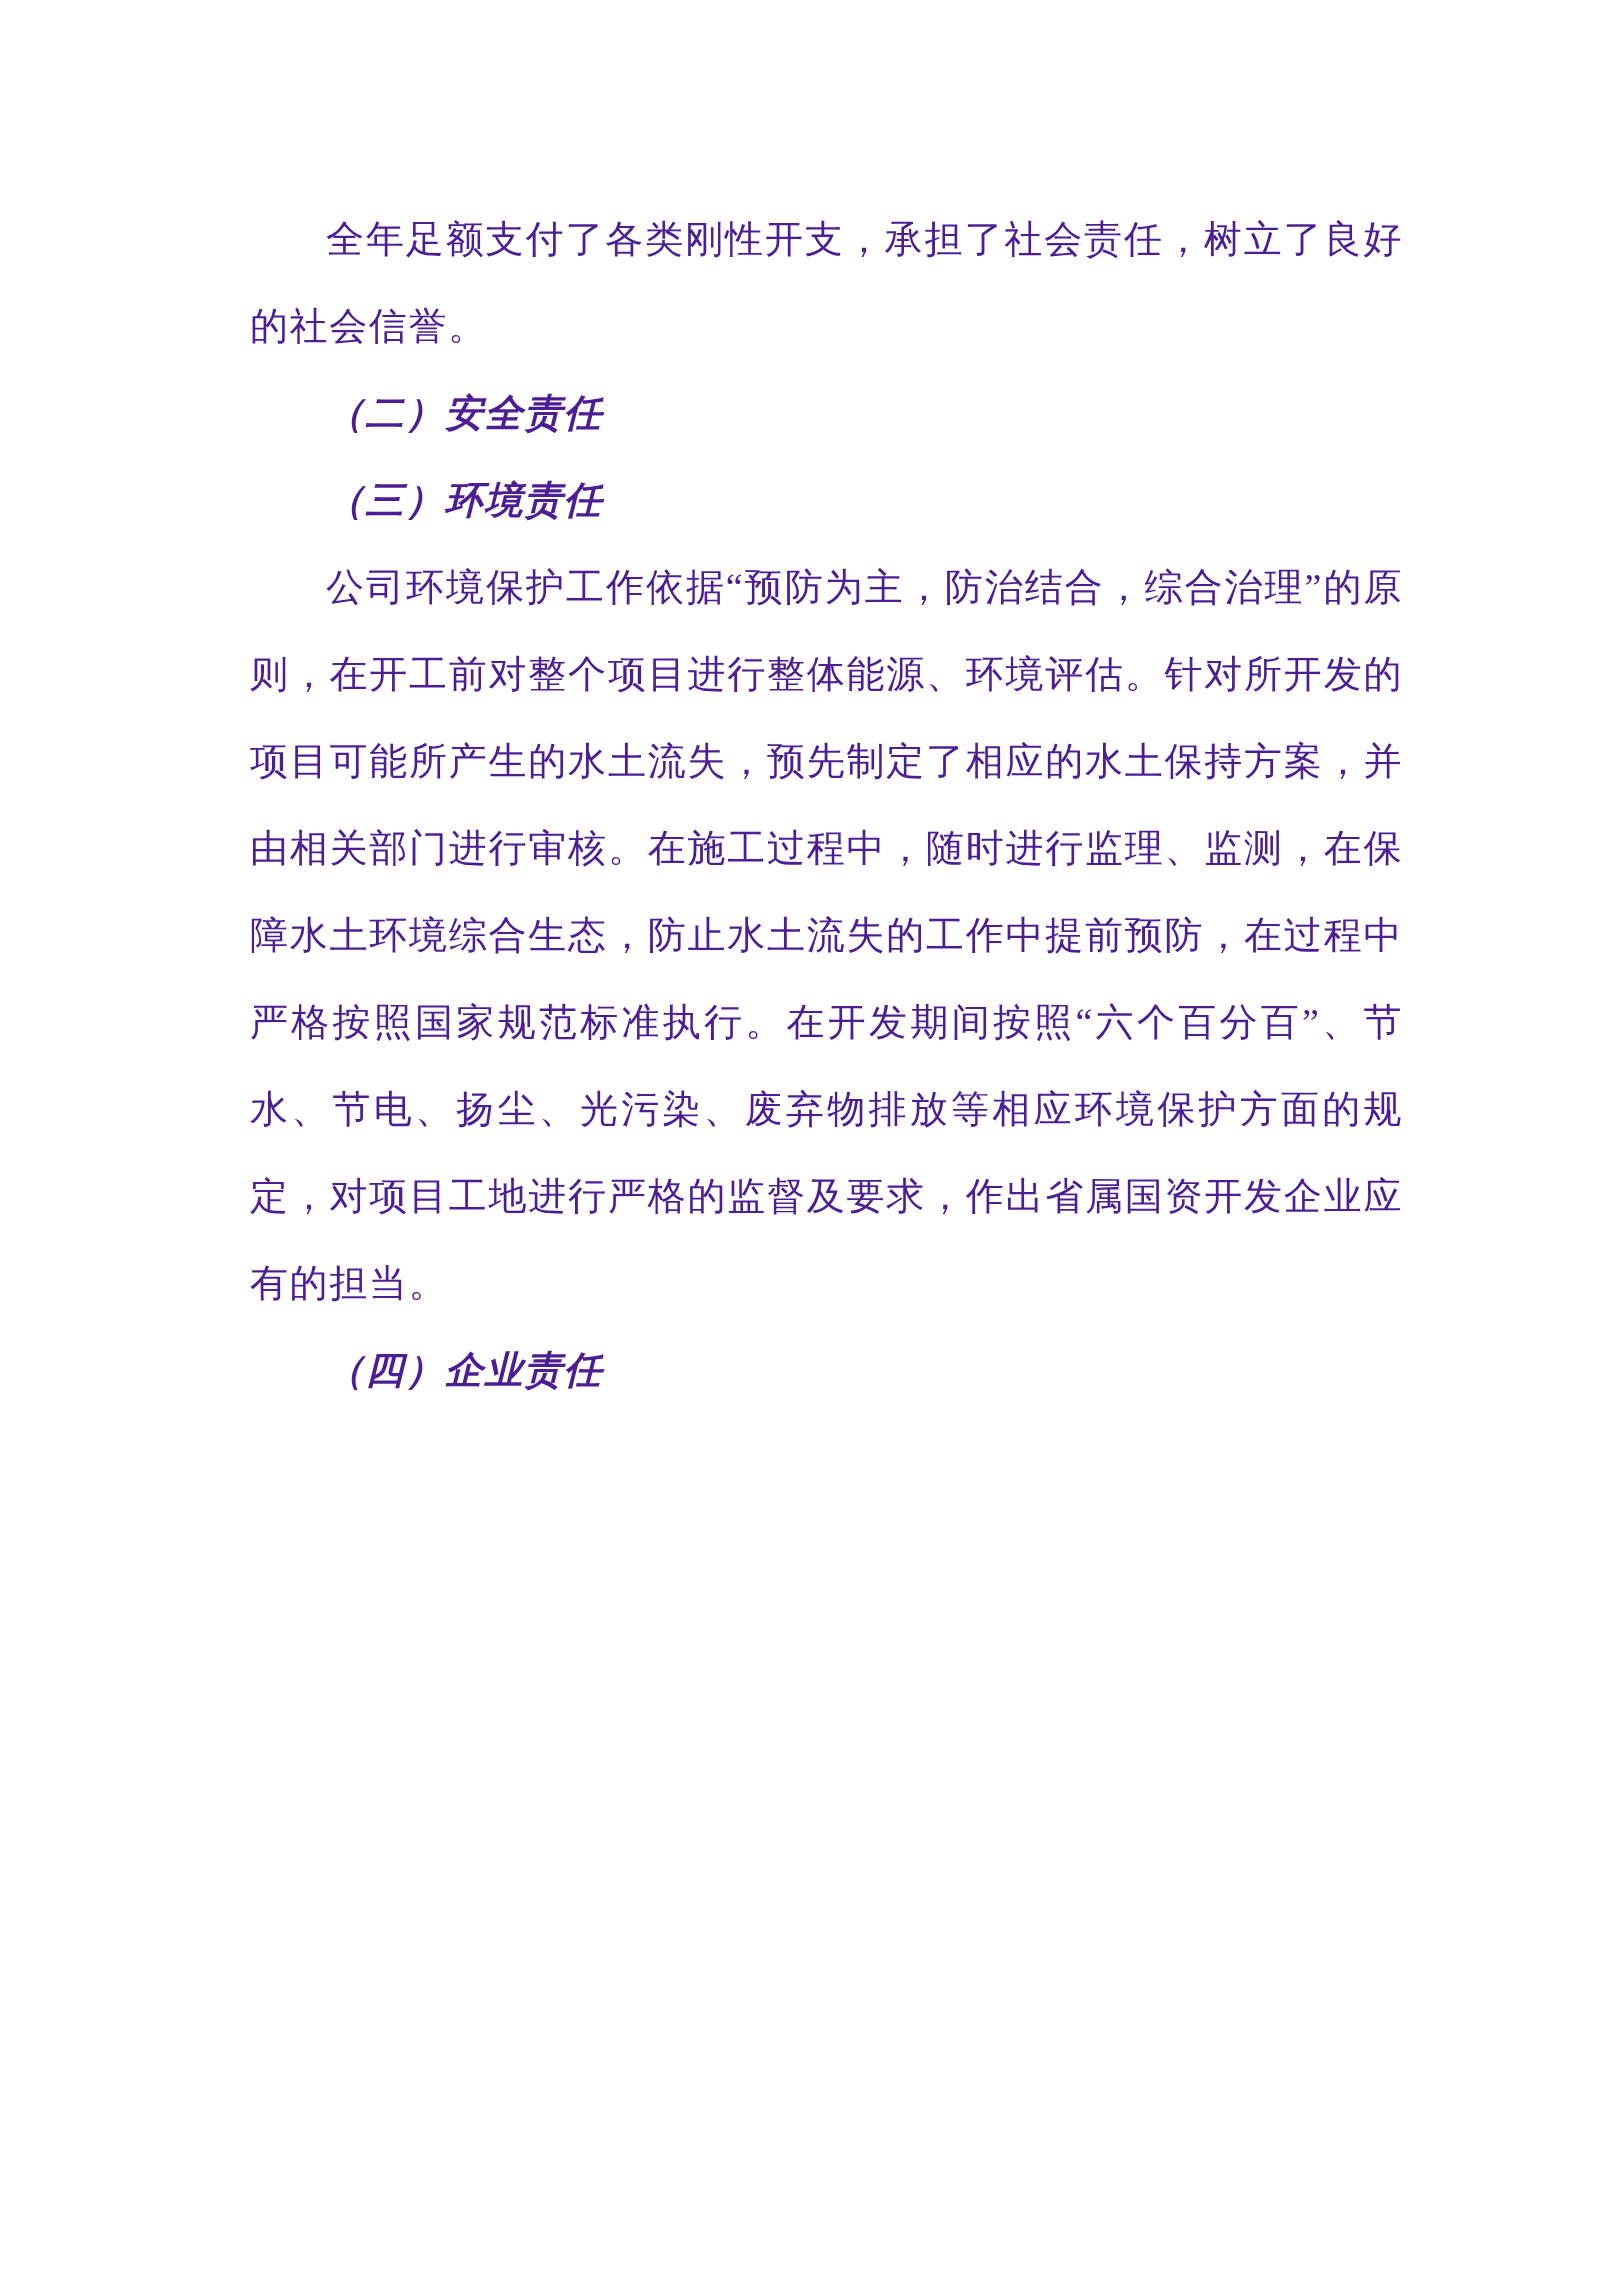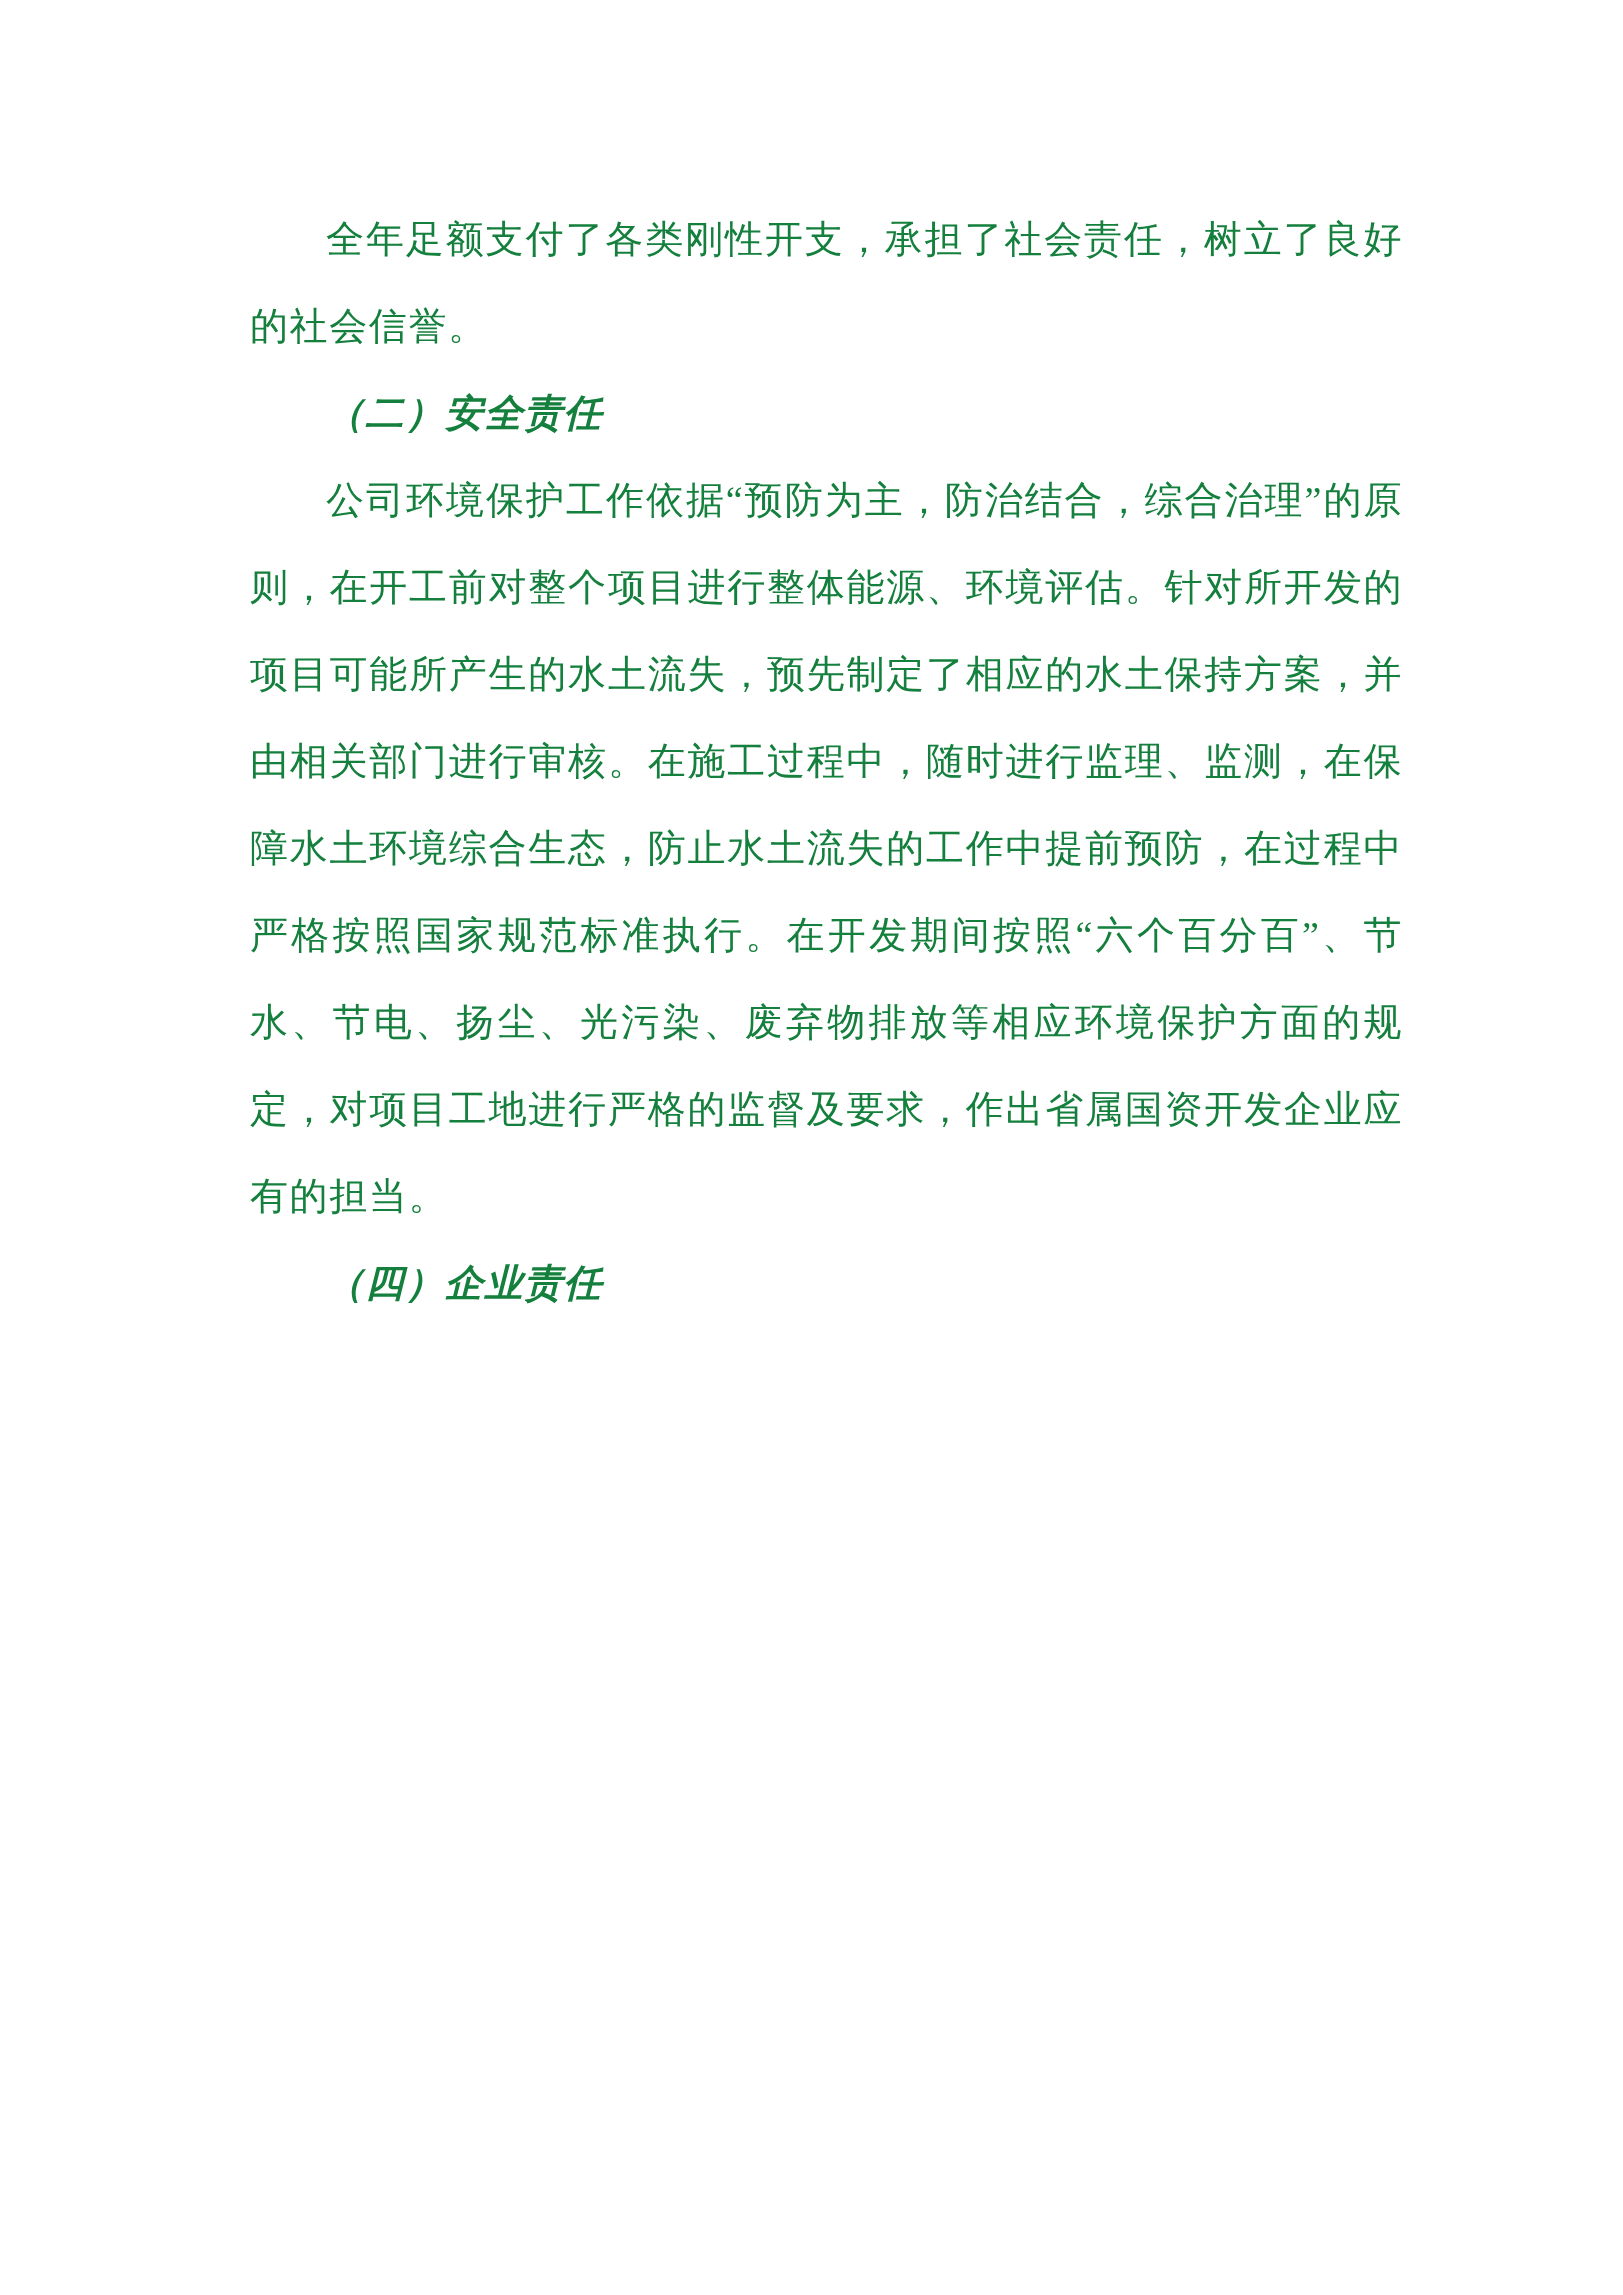--- a/index.html
+++ b/index.html
@@ -19,21 +19,21 @@
     top: 0;
     width: 1623px;
     height: 2295px;
     background: #ffffff;
   }
   .doc-body {
     position: absolute;
     left: 250px;
     top: 196px;
     width: 1153px;
-    color: #15803d;
+    color: #4c1d95;
     font-family: "Liberation Serif", "DejaVu Serif", serif;
     font-size: 38px;
     line-height: 87px;
     letter-spacing: 1.6px;
     text-align: justify;
   }
   .doc-body p {
     margin: 0;
     padding: 0;
     text-indent: 2em;
@@ -44,17 +44,18 @@
     font-style: italic;
   }
 </style>
 </head>
 <body>
 
 <div class="page">
   <div class="doc-body">
     <p class="body">全年足额支付了各类刚性开支，承担了社会责任，树立了良好的社会信誉。</p>
     <p class="heading">（二）安全责任</p>
+    <p class="heading">（三）环境责任</p>
     <p class="body">公司环境保护工作依据“预防为主，防治结合，综合治理”的原则，在开工前对整个项目进行整体能源、环境评估。针对所开发的项目可能所产生的水土流失，预先制定了相应的水土保持方案，并由相关部门进行审核。在施工过程中，随时进行监理、监测，在保障水土环境综合生态，防止水土流失的工作中提前预防，在过程中严格按照国家规范标准执行。在开发期间按照“六个百分百”、节水、节电、扬尘、光污染、废弃物排放等相应环境保护方面的规定，对项目工地进行严格的监督及要求，作出省属国资开发企业应有的担当。</p>
     <p class="heading">（四）企业责任</p>
   </div>
 </div>
 
 
 </body></html>

